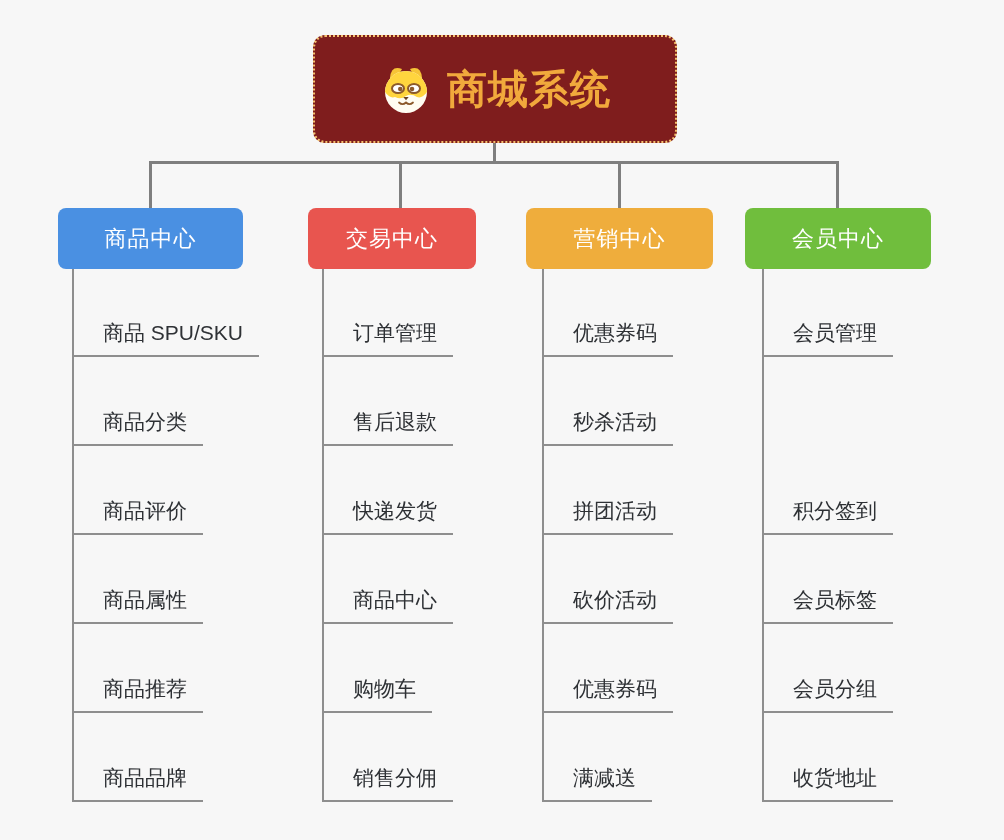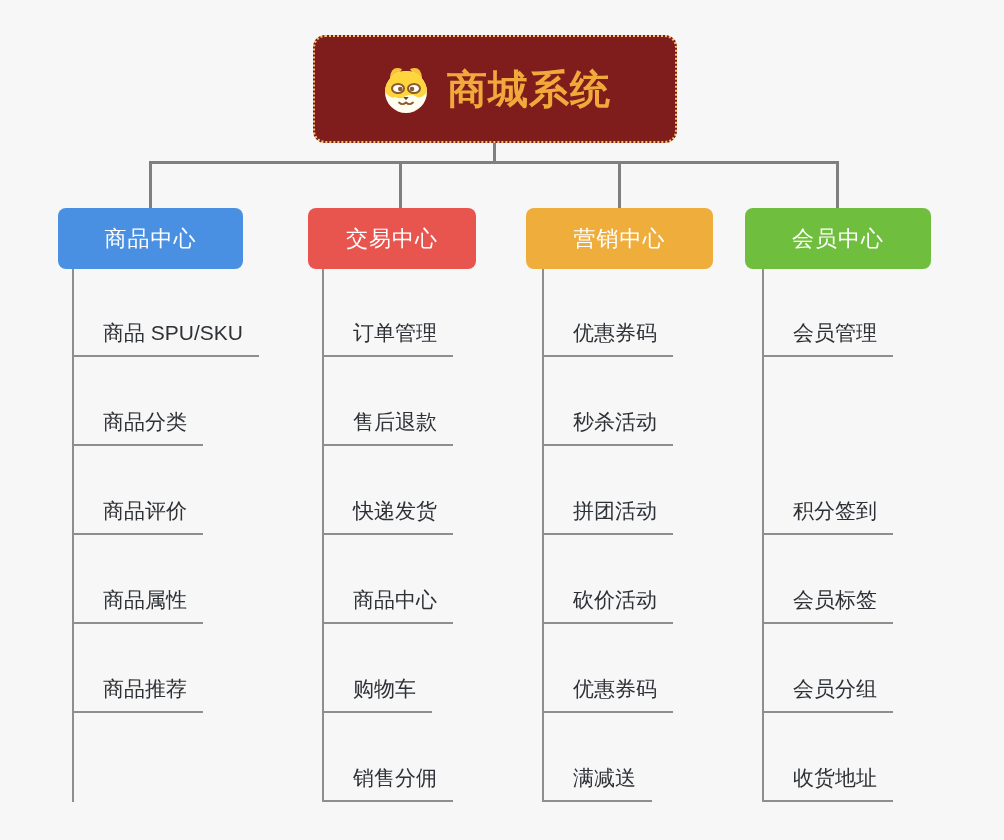--- a/index.html
+++ b/index.html
@@ -78,20 +78,21 @@
   <div class="spine c0"></div>
   <div class="spine c1"></div>
   <div class="spine c2"></div>
   <div class="spine c3"></div>
 
   <div class="leaf c0 r0">商品 SPU/SKU</div>
   <div class="leaf c0 r1">商品分类</div>
   <div class="leaf c0 r2">商品评价</div>
   <div class="leaf c0 r3">商品属性</div>
   <div class="leaf c0 r4">商品推荐</div>
+  <div class="leaf c0 r5">商品品牌</div>
 
   <div class="leaf c1 r0">订单管理</div>
   <div class="leaf c1 r1">售后退款</div>
   <div class="leaf c1 r2">快递发货</div>
   <div class="leaf c1 r3">商品中心</div>
   <div class="leaf c1 r4">购物车</div>
   <div class="leaf c1 r5">销售分佣</div>
 
   <div class="leaf c2 r1">秒杀活动</div>
   <div class="leaf c2 r0">优惠券码</div>

